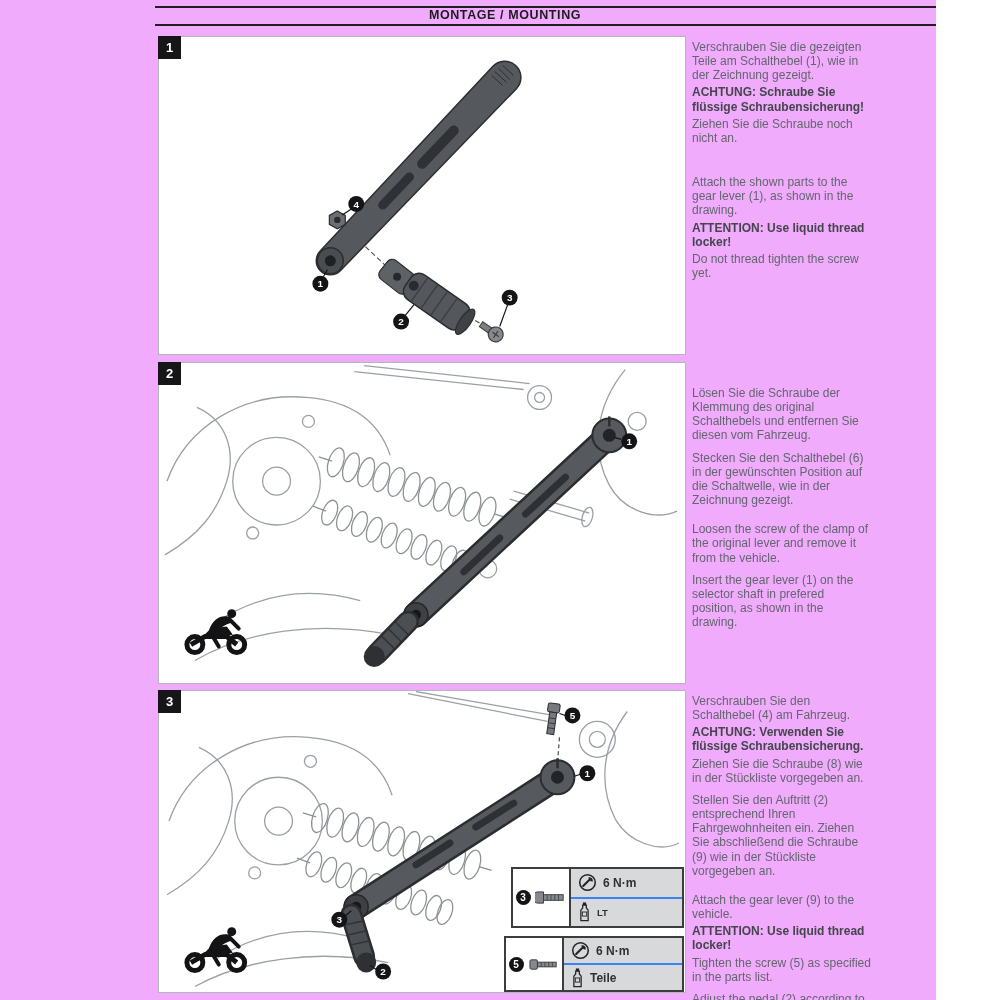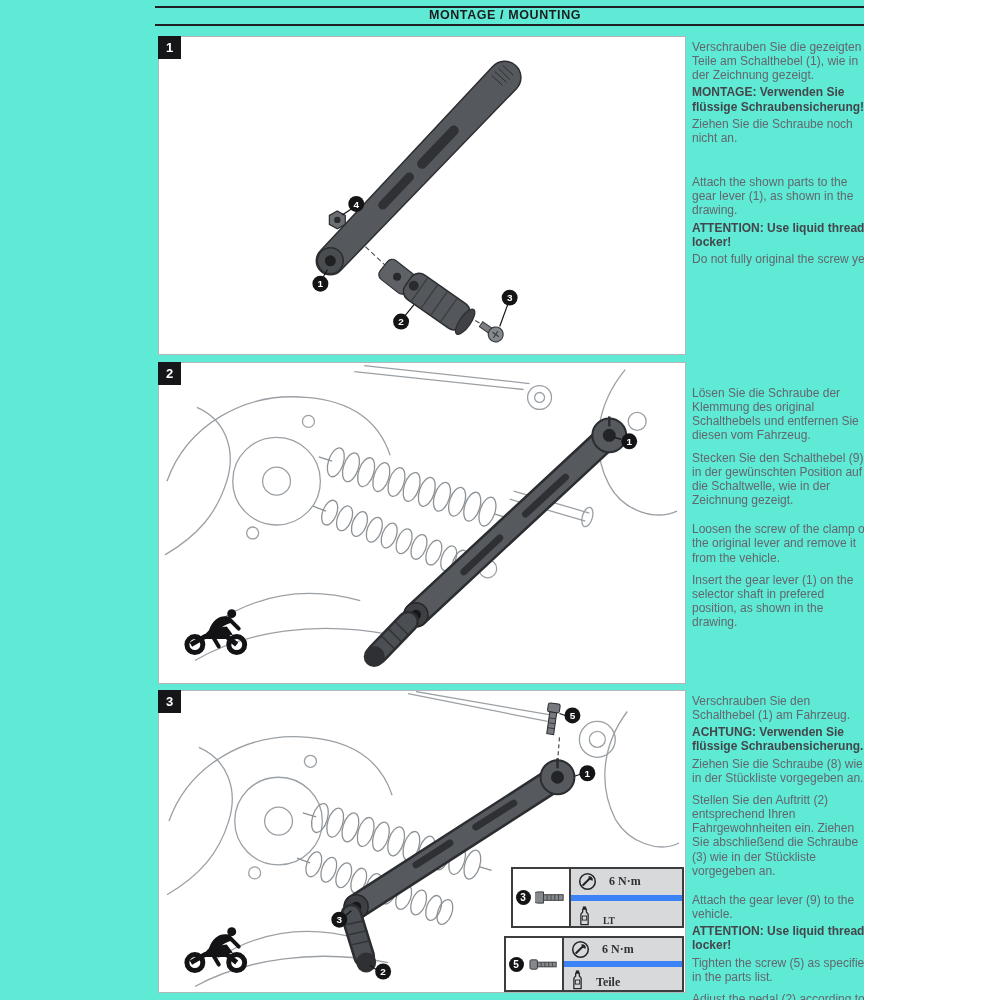--- a/index.html
+++ b/index.html
@@ -1,18 +1,18 @@
 <!DOCTYPE html>
 <html><head>
 <meta charset="utf-8">
 <style>
   * { box-sizing: border-box; }
   html,body { margin:0; padding:0; background:#fff; }
   .page {
-    position: relative; width:864px; height:1000px; background:#5eead4;
+    position: relative; width:936px; height:1000px; background:#f0abfc;
     font-family:"Liberation Sans", sans-serif; overflow:hidden;
   }
   svg { font-family: inherit; display:block; }
 
   
   .rule { position:absolute; left:155px; width:835px; height:2px; background:#1f1f21; }
   .rule-top { top:6px; }
   .rule-bottom { top:24px; }
   .page-title {
     position:absolute; left:155px; top:8px; width:700px; margin:0;
@@ -41,22 +41,22 @@
 
   
   .torque-table { position:absolute; display:flex; border:2px solid #3b3d3f; background:#fff; z-index:2; }
   #tableA { left:352px; top:176px; width:173px; height:61px; }
   #tableB { left:345px; top:245px; width:180px; height:56px; }
   .tt-left {
     width:58px; border-right:2px solid #3b3d3f; background:#fff;
     display:flex; align-items:center; justify-content:center; gap:4px; padding:2px;
   }
   .tt-right { flex:1; display:flex; flex-direction:column; }
-  .tt-row { flex:1; display:flex; align-items:center; gap:12px; padding:0 7px; background:#d8d9da;font-family:Liberation Serif, serif; }
-  .tt-row + .tt-row { border-top:6px solid #3b82f6;align-items:flex-end; }
+  .tt-row { flex:1; display:flex; align-items:center; gap:6px; padding:0 7px; background:#d8d9da; }
+  .tt-row + .tt-row { border-top:2px solid #3b82f6; }
   .tt-val { font-weight:bold; color:#2f3134; font-size:12px; }
   .tt-val.small { font-size:9.5px; }
 
   .callout-chip {
     width:15px; height:15px; border-radius:50%; background:#141417; color:#fff;
     font-size:10px; font-weight:bold; display:flex; align-items:center; justify-content:center; flex:0 0 15px;
   }
 </style>
 </head>
 <body>
@@ -135,25 +135,25 @@
       <g>
         <line x1="350" y1="268" x2="342" y2="290" stroke="#141417" stroke-width="1.2"></line>
         <circle cx="352" cy="261" r="8" fill="#141417"></circle>
         <text x="352" y="264.6" text-anchor="middle" font-size="10" font-weight="bold" fill="#ffffff">3</text>
       </g>
     </svg>
   </div>
 
   <div class="step-text" id="text1">
     <p>Verschrauben Sie die gezeigten Teile am Schalthebel (1), wie in der Zeichnung gezeigt.</p>
-    <p class="bold">MONTAGE: Verwenden Sie flüssige Schraubensicherung!</p>
+    <p class="bold">ACHTUNG: Schraube Sie flüssige Schraubensicherung!</p>
     <p>Ziehen Sie die Schraube noch nicht an.</p>
     <p class="gap-lg">Attach the shown parts to the gear lever (1), as shown in the drawing.</p>
     <p class="bold">ATTENTION: Use liquid thread locker!</p>
-    <p>Do not fully original the screw yet.</p>
+    <p>Do not thread tighten the screw yet.</p>
   </div>
 
   <div class="step-box" id="box2">
     <div class="step-num">2</div>
     <svg class="figure" viewBox="0 0 528 320">
 
       <g fill="none" stroke="#9ba0a5" stroke-width="1.3">
         <path d="M8,118 C28,62 86,28 148,34 C198,38 222,62 232,92"></path>
         <path d="M6,192 C40,172 58,150 68,118 C78,86 66,56 38,44"></path>
         <circle cx="118" cy="118" r="44"></circle>
@@ -236,21 +236,21 @@
         <path d="M28,26 C32,14 40,10 48,12 L52,18 C44,20 38,24 34,30 Z" fill="#131315"></path>
         <circle cx="51" cy="9" r="4.5" fill="#131315"></circle>
         <path d="M48,14 L58,24" stroke="#131315" stroke-width="4" stroke-linecap="round"></path>
         <path d="M32,32 L38,42" stroke="#131315" stroke-width="4" stroke-linecap="round"></path>
       </g>
     </svg>
   </div>
 
   <div class="step-text" id="text2">
     <p>Lösen Sie die Schraube der Klemmung des original Schalthebels und entfernen Sie diesen vom Fahrzeug.</p>
-    <p class="gap-sm">Stecken Sie den Schalthebel (9) in der gewünschten Position auf die Schaltwelle, wie in der Zeichnung gezeigt.</p>
+    <p class="gap-sm">Stecken Sie den Schalthebel (6) in der gewünschten Position auf die Schaltwelle, wie in der Zeichnung gezeigt.</p>
     <p class="gap-md">Loosen the screw of the clamp of the original lever and remove it from the vehicle.</p>
     <p class="gap-sm">Insert the gear lever (1) on the selector shaft in prefered position, as shown in the drawing.</p>
   </div>
 
   <div class="step-box" id="box3">
     <div class="step-num">3</div>
     <svg class="figure" viewBox="0 0 528 301">
 
       <g fill="none" stroke="#9ba0a5" stroke-width="1.3">
         <path d="M10,130 C30,74 88,40 150,46 C200,50 224,74 234,104"></path>
@@ -423,23 +423,23 @@
             <path d="M5,3.5 h4 v3 l2,2.5 v11.5 h-8 V9 l2,-2.5 Z" fill="none" stroke="#232426" stroke-width="1.4"></path>
             <rect x="4.6" y="11" width="4.8" height="4.5" fill="none" stroke="#232426" stroke-width="1"></rect>
           </svg>
           <span class="tt-val">Teile</span>
         </div>
       </div>
     </div>
   </div>
 
   <div class="step-text" id="text3">
-    <p>Verschrauben Sie den Schalthebel (1) am Fahrzeug.</p>
+    <p>Verschrauben Sie den Schalthebel (4) am Fahrzeug.</p>
     <p class="bold">ACHTUNG: Verwenden Sie flüssige Schraubensicherung.</p>
     <p>Ziehen Sie die Schraube (8) wie in der Stückliste vorgegeben an.</p>
-    <p class="gap-sm">Stellen Sie den Auftritt (2) entsprechend Ihren Fahrgewohnheiten ein. Ziehen Sie abschließend die Schraube (3) wie in der Stückliste vorgegeben an.</p>
+    <p class="gap-sm">Stellen Sie den Auftritt (2) entsprechend Ihren Fahrgewohnheiten ein. Ziehen Sie abschließend die Schraube (9) wie in der Stückliste vorgegeben an.</p>
     <p class="gap-md">Attach the gear lever (9) to the vehicle.</p>
     <p class="bold">ATTENTION: Use liquid thread locker!</p>
     <p>Tighten the screw (5) as specified in the parts list.</p>
     <p class="gap-sm">Adjust the pedal (2) according to your driving ergonomics. Finally tighten the screw (3) as specified in the parts list.</p>
   </div>
 
 </div>
 
 </body></html>

